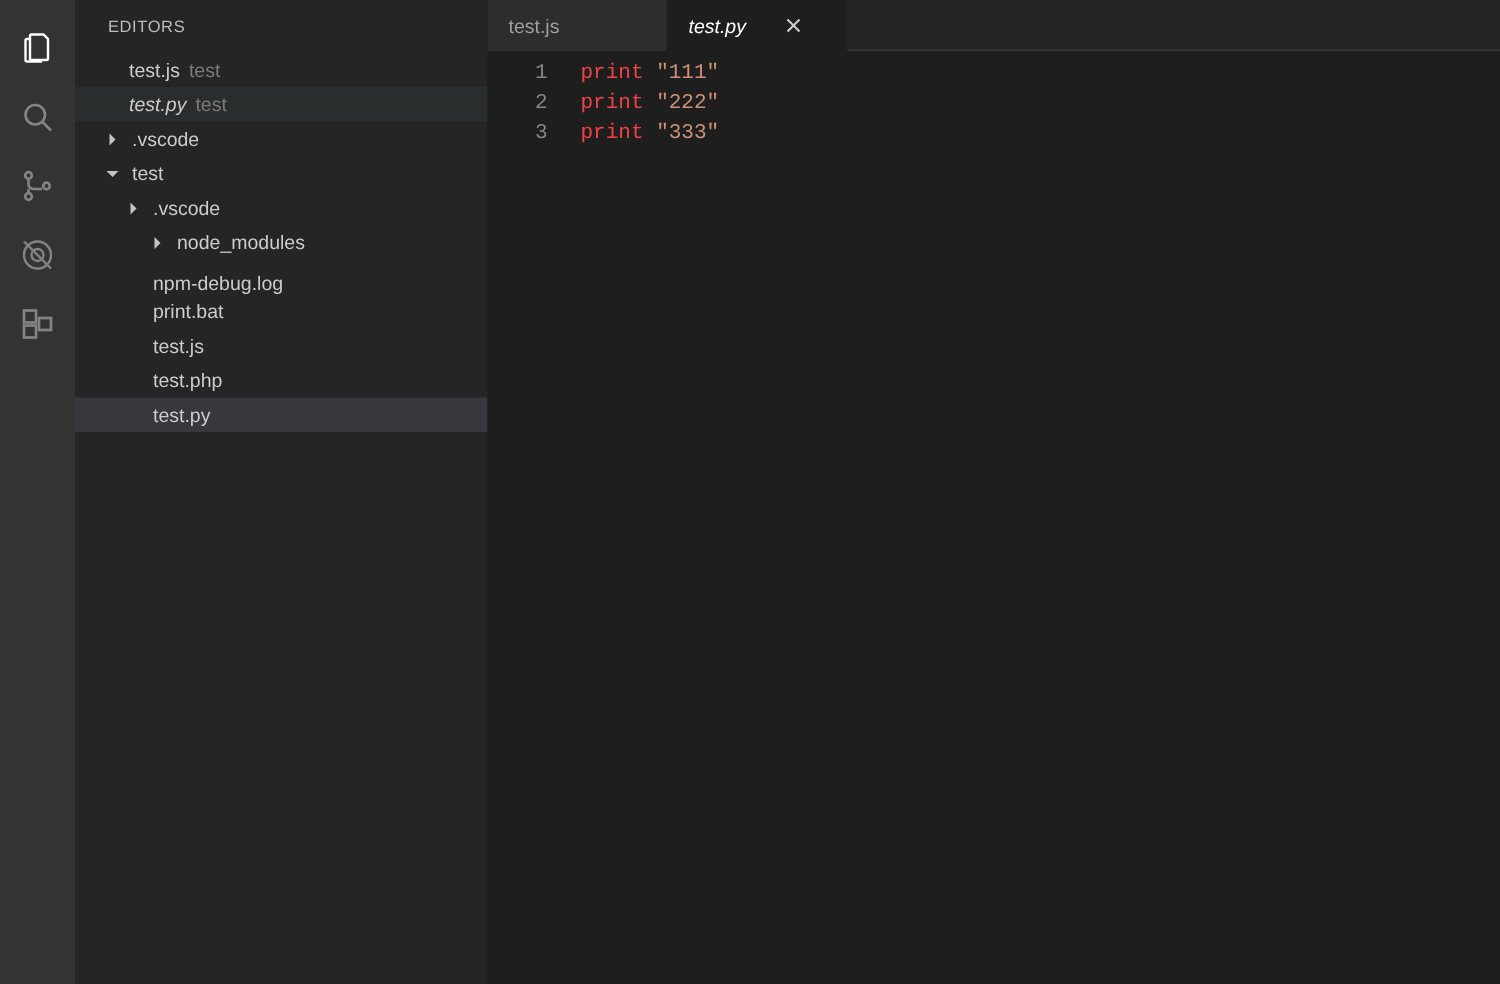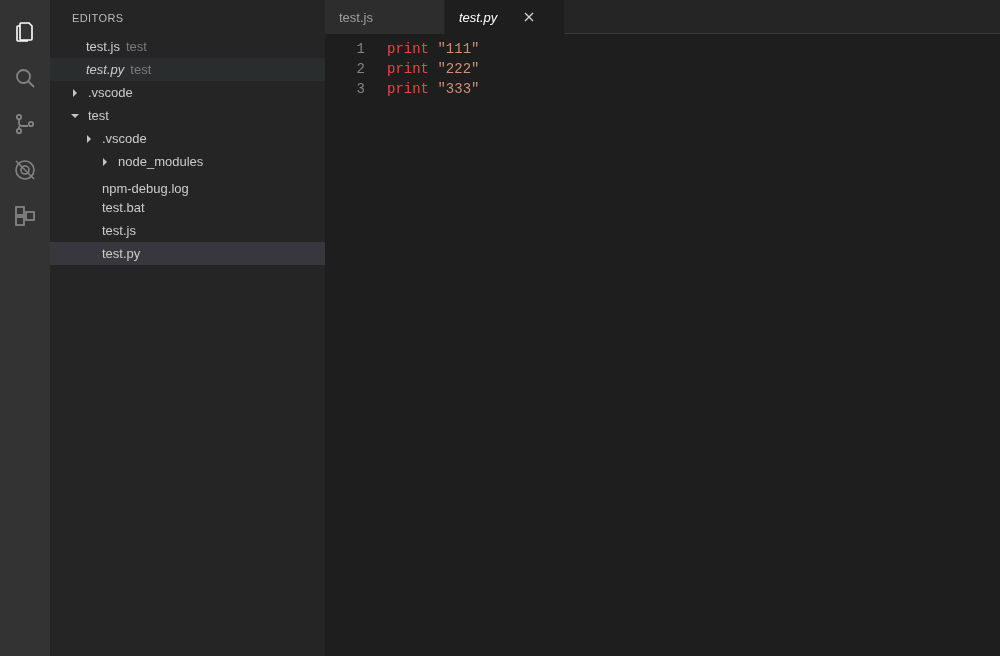--- a/index.html
+++ b/index.html
@@ -246,25 +246,29 @@
           </svg>
         </span>
         <span style="margin-left: 6px;">node_modules</span>
       </div>
       <div class="tree-row" style="padding-left: 32px; align-items: flex-end;">
         <span class="spacer" style="width: 14px;"></span>
         <span style="margin-left: 6px;">npm-debug.log</span>
       </div>
       <div class="tree-row" style="padding-left: 32px;">
         <span class="spacer" style="width: 14px;"></span>
-        <span style="margin-left: 6px;">test.bat</span>
+        <span style="margin-left: 6px;">print.bat</span>
       </div>
       <div class="tree-row" style="padding-left: 32px;">
         <span class="spacer" style="width: 14px;"></span>
         <span style="margin-left: 6px;">test.js</span>
+      </div>
+      <div class="tree-row" style="padding-left: 32px;">
+        <span class="spacer" style="width: 14px;"></span>
+        <span style="margin-left: 6px;">test.php</span>
       </div>
       <div class="tree-row sel" style="padding-left: 32px;">
         <span class="spacer" style="width: 14px;"></span>
         <span style="margin-left: 6px;">test.py</span>
       </div>
     </div>
 </div>
 
 <div class="editor-area">
   <div class="tabbar">

